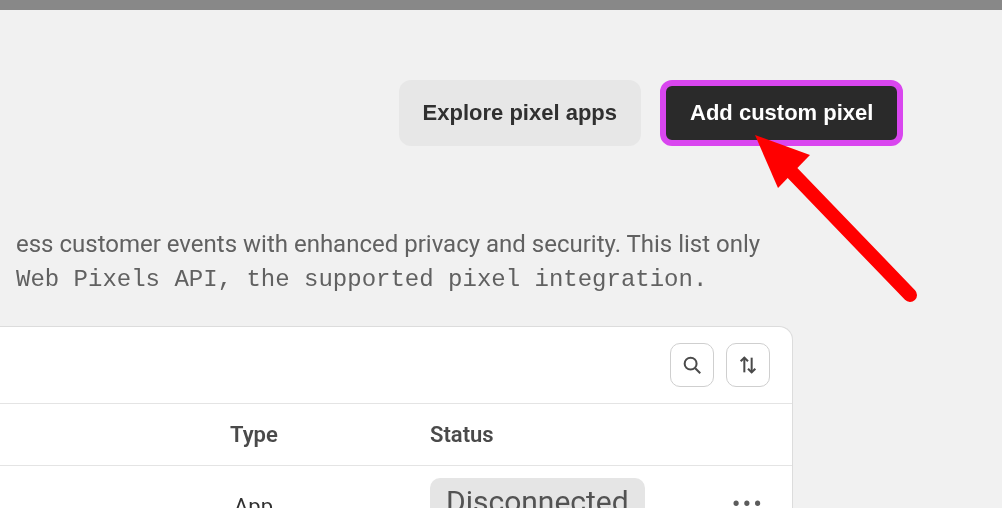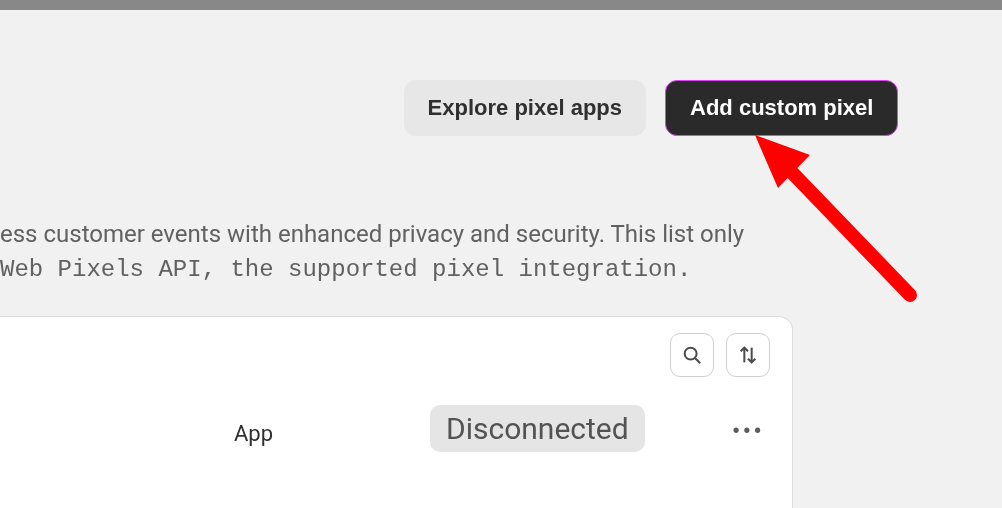--- a/index.html
+++ b/index.html
@@ -33,30 +33,30 @@
       border: none;
       border-radius: 12px;
       padding: 14px 24px;
       font-size: 22px;
       font-weight: 600;
       cursor: pointer;
     }
     .btn-primary {
       background: #2a2a2a;
       color: #fff;
-      border: 1px solid #d946ef;
+      border: 6px solid #d946ef;
       border-radius: 12px;
       padding: 14px 24px;
       font-size: 22px;
       font-weight: 650;
       cursor: pointer;
     }
     .description {
       margin-top: 80px;
-      padding-left: 0;
+      padding-left: 16px;
       color: #616161;
       font-size: 24px;
       line-height: 1.5;
     }
     .description .line1 {
       display:block;
     }
     .description .line2 {
       display:block;
       font-family:Liberation Mono, monospace;
@@ -176,20 +176,24 @@
     <button class="icon-btn">
       <svg viewBox="0 0 24 24">
         <line x1="8" y1="4" x2="8" y2="20"></line>
         <polyline points="4 8 8 4 12 8"></polyline>
         <line x1="16" y1="4" x2="16" y2="20"></line>
         <polyline points="12 16 16 20 20 16"></polyline>
       </svg>
     </button>
   </div>
 
+  <div class="table-header">
+    <div class="col-type">Type</div>
+    <div class="col-status">Status</div>
+  </div>
 
   <div class="table-row">
     <div class="cell-type">App</div>
     <div class="cell-status">
       <span class="badge">Disconnected</span>
     </div>
     <div class="cell-actions">•••</div>
   </div>
 </div>
 

